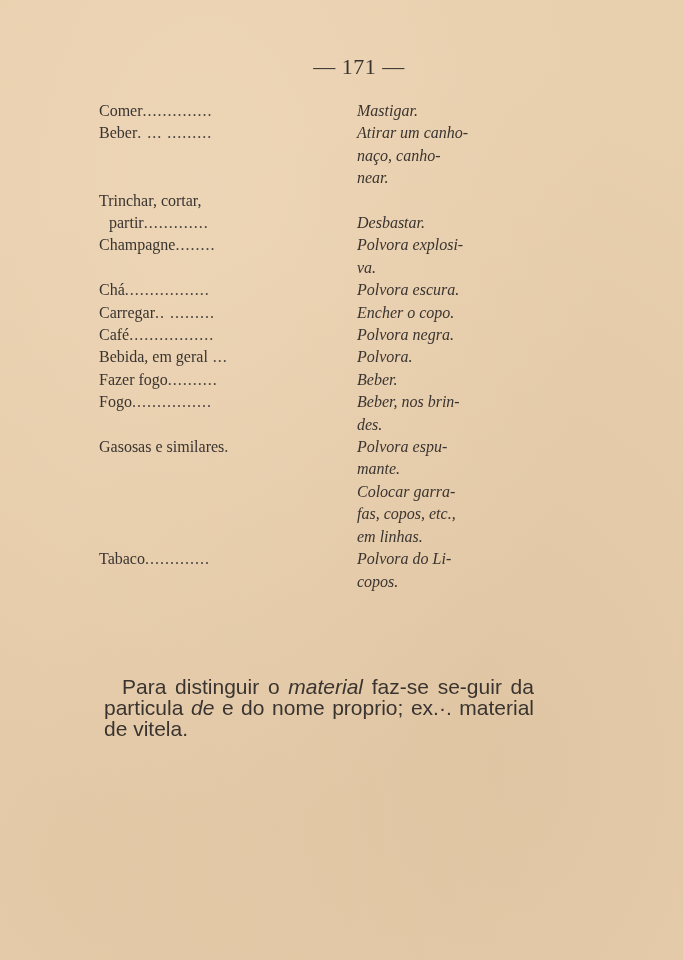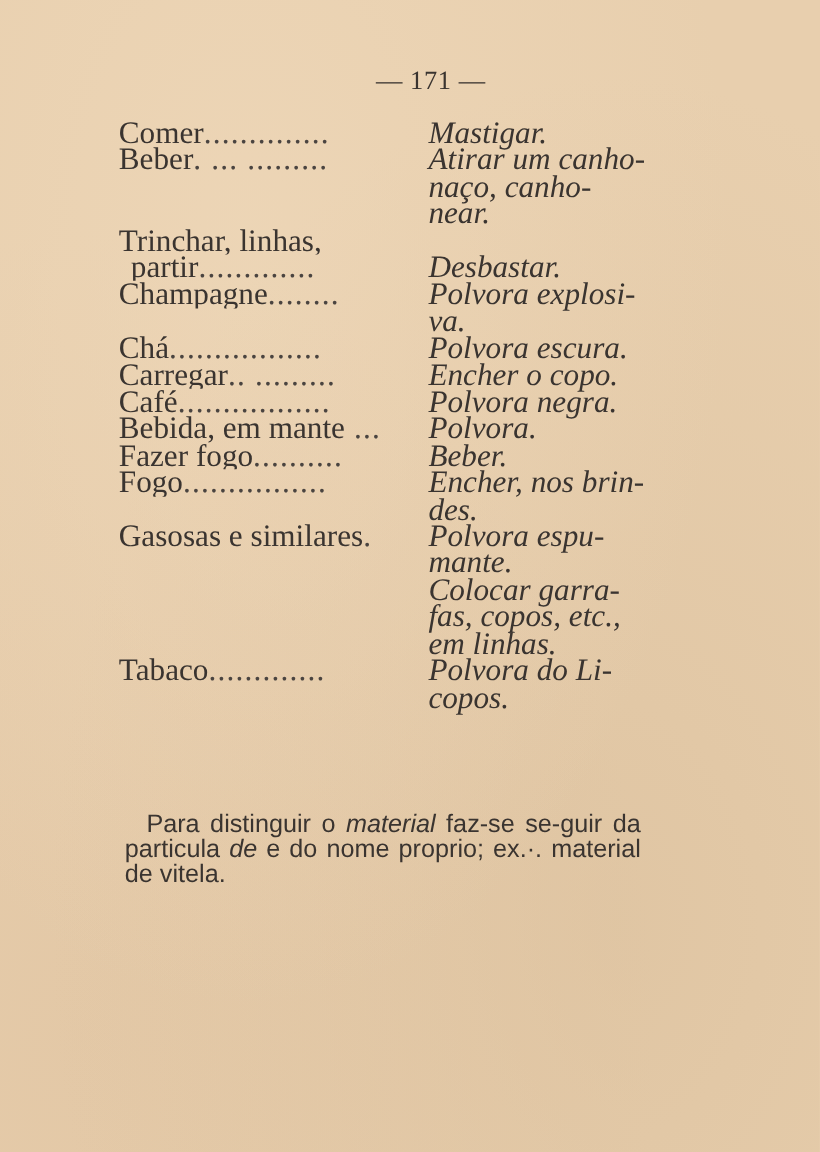--- a/index.html
+++ b/index.html
@@ -16,21 +16,21 @@
   }
   .page-number {
     position:absolute; left:0; width:100%; top:54px;
     text-align:center; font-size:22px; letter-spacing:0.5px;
     font-family:"Liberation Serif", serif;
     padding-left:35px; box-sizing:border-box;
   }
   .glossary {
     position:absolute; left:99px; top:100px; width:460px;
     font-family:"Liberation Serif", serif;
-    font-size:26px; line-height:22.4px;
+    font-size:16px; line-height:22.4px;
   }
   .row { position:relative; }
   .term {
     position:absolute; left:0; width:258px;
     white-space:nowrap; overflow:hidden;
   }
   .term .dots { color:#4a4440; letter-spacing:1px; }
   .defn {
     margin-left:258px; font-style:italic;
     white-space:pre-line; text-align:justify;
@@ -56,21 +56,21 @@
     <span class="term"><span>Comer</span><span class="dots">..............</span></span>
     <div class="defn">Mastigar.</div>
   </div>
   <div class="row">
     <span class="term"><span>Beber</span><span class="dots">. ... .........</span></span>
     <div class="defn">Atirar um canho-
 naço, canho-
 near.</div>
   </div>
   <div class="row">
-    <span class="term term-spaced" style="letter-spacing:0;"><span>Trinchar, linhas,</span></span>
+    <span class="term term-spaced" style="letter-spacing:0;"><span>Trinchar, cortar,</span></span>
     <div class="defn spacer"></div>
   </div>
   <div class="row">
     <span class="term indent"><span>partir</span><span class="dots">.............</span></span>
     <div class="defn">Desbastar.</div>
   </div>
   <div class="row">
     <span class="term"><span>Champagne</span><span class="dots">........</span></span>
     <div class="defn">Polvora explosi-
 va.</div>
@@ -81,30 +81,30 @@
   </div>
   <div class="row">
     <span class="term"><span>Carregar</span><span class="dots">.. .........</span></span>
     <div class="defn">Encher o copo.</div>
   </div>
   <div class="row">
     <span class="term"><span>Café</span><span class="dots">.................</span></span>
     <div class="defn">Polvora negra.</div>
   </div>
   <div class="row">
-    <span class="term"><span>Bebida, em mante</span><span class="dots"> ...</span></span>
+    <span class="term"><span>Bebida, em geral</span><span class="dots"> ...</span></span>
     <div class="defn">Polvora.</div>
   </div>
   <div class="row">
     <span class="term"><span>Fazer fogo</span><span class="dots">..........</span></span>
     <div class="defn">Beber.</div>
   </div>
   <div class="row">
     <span class="term"><span>Fogo</span><span class="dots">................</span></span>
-    <div class="defn">Encher, nos brin-
+    <div class="defn">Beber, nos brin-
 des.</div>
   </div>
   <div class="row">
     <span class="term"><span>Gasosas e similares</span><span class="dots">.</span></span>
     <div class="defn">Polvora espu-
 mante.</div>
   </div>
   <div class="row">
     <div class="defn">Colocar garra-
 fas, copos, etc.,

